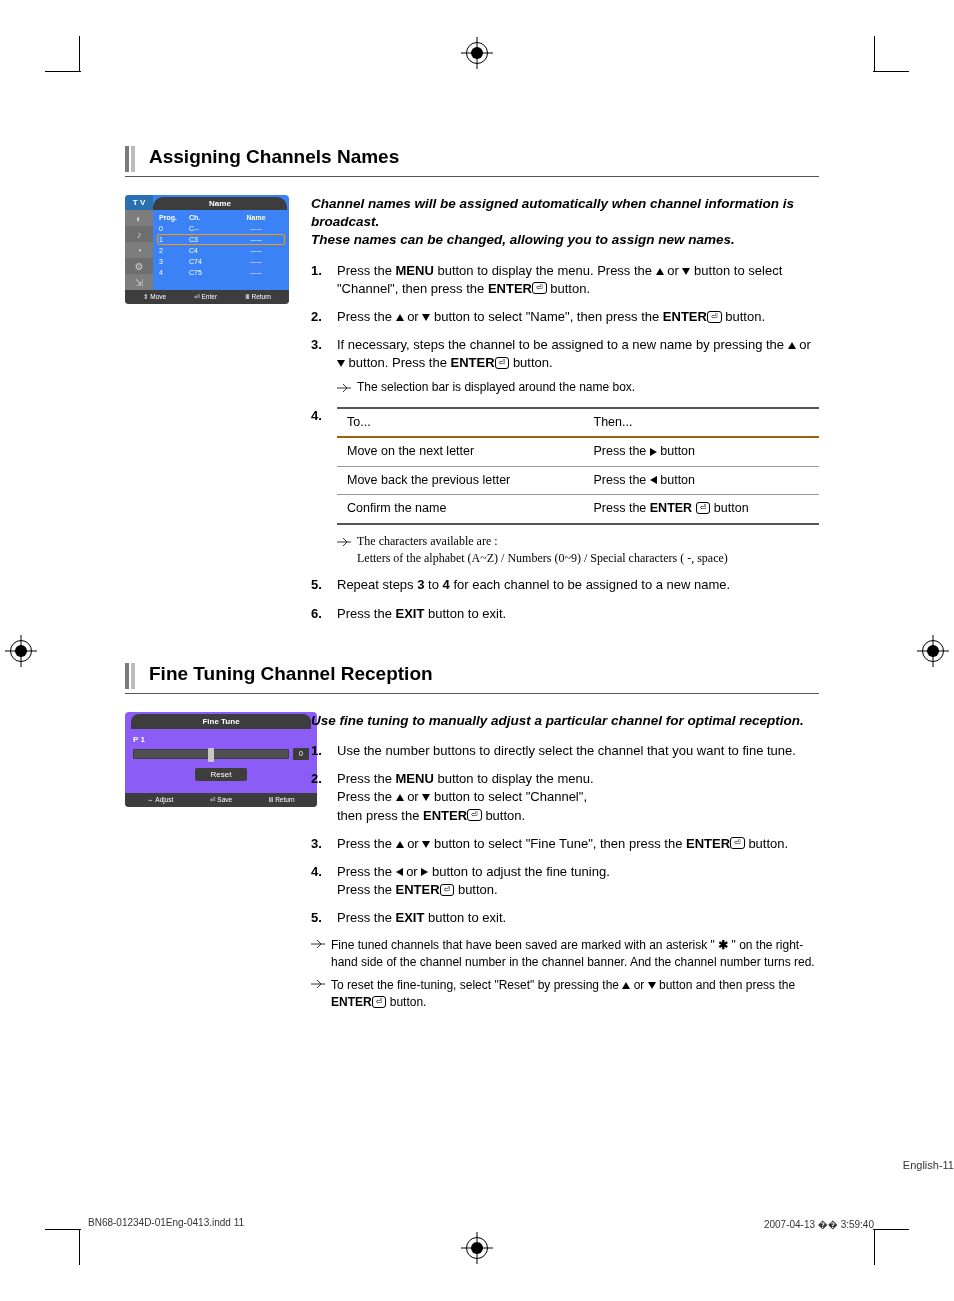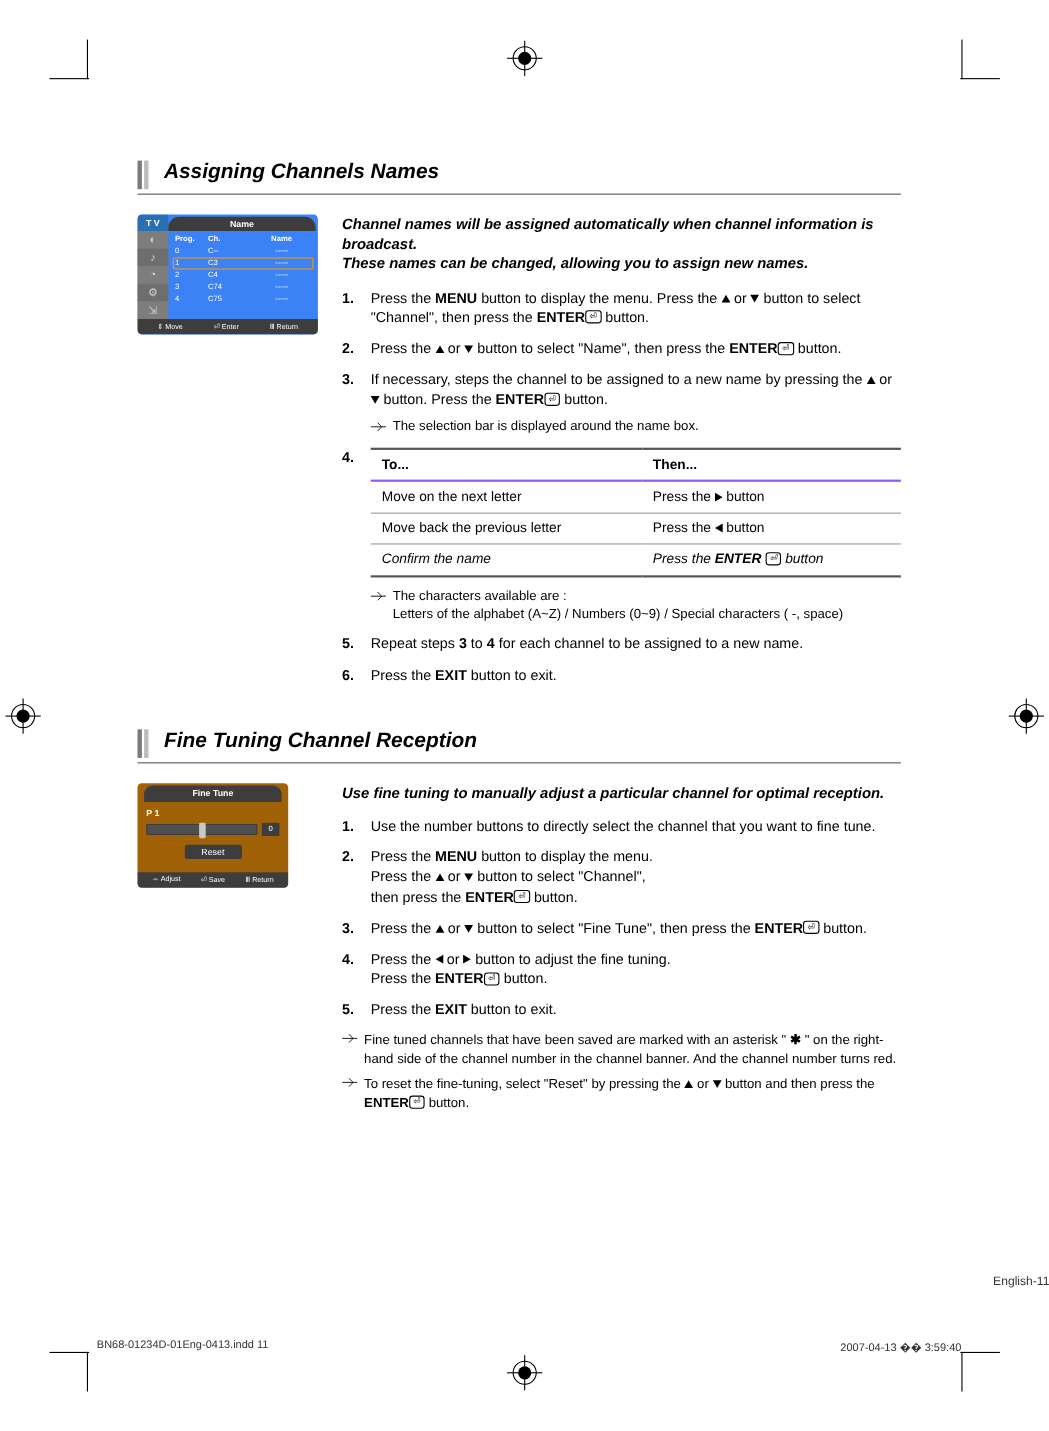--- a/index.html
+++ b/index.html
@@ -46,21 +46,21 @@
     .section-heading {
       display: flex; align-items: stretch;
       margin-bottom: 4px;
     }
     .heading-bars {
       display: flex; margin-right: 14px;
     }
     .bar1 { width: 4px; background: #7a7a7a; margin-right: 2px; }
     .bar2 { width: 4px; background: #bcbcbc; }
     .heading-text {
-      font-size: 19px; font-weight: bold; padding-bottom: 4px; font-style: italic;
+      font-size: 19px; font-weight: bold; padding-bottom: 4px;
     }
     .heading-underline {
       border-bottom: 1px solid #555; margin-bottom: 18px;
     }
 
     .section-body { display: flex; gap: 22px; }
     .osd-col { width: 164px; flex-shrink: 0; }
     .text-col { flex: 1; }
 
     .osd-box {
@@ -77,21 +77,21 @@
     .osd-table { flex: 1; display: flex; flex-direction: column; padding: 2px 4px 4px 4px; }
     .osd-thead, .osd-trow { display: flex; padding: 2px 2px; }
     .osd-thead { font-weight: bold; }
     .osd-trow.selected { border: 1px solid #ff9800; border-radius: 2px; padding: 1px; }
     .osd-c1 { width: 30px; }
     .osd-c2 { width: 40px; }
     .osd-c3 { flex: 1; text-align: center; }
     .osd-footer { background: #3d3d3d; display: flex; justify-content: space-around; padding: 3px 4px; font-size: 6.5px; }
 
     .osd-ft {
-      width: 137px; background: #a16207; color: #fff;
+      width: 192px; background: #8b5cf6; color: #fff;
       font-size: 8px; border-radius: 4px; overflow: hidden; padding: 0 0 0 0;
     }
     .ft-title { background: #3d3d3d; text-align: center; padding: 3px 0; margin: 2px 6px 0 6px; border-radius: 8px 8px 0 0; font-weight: bold; }
     .ft-body { padding: 6px 8px; }
     .ft-label { margin-bottom: 4px; font-weight: bold; }
     .ft-slider-row { display: flex; align-items: center; gap: 4px; }
     .ft-slider {
       flex: 1; height: 10px; background: #505050; border: 1px solid #3d3d3d;
       position: relative; border-radius: 1px;
     }
@@ -115,22 +115,22 @@
 
     .small-notes { margin-top: 4px; }
     .small-notes .sub-note { margin-top: 6px; font-size: 12px; }
 
     table.todo {
       width: 100%; border-collapse: collapse; font-size: 12.5px;
     }
     table.todo th, table.todo td {
       border-bottom: 1px solid #999; padding: 5px 10px; text-align: left;
     }
-    table.todo thead th { border-top: 2px solid #555; border-bottom: 2px solid #8b5cf6; font-weight: bold; }
-    table.todo tr:last-child td { border-bottom: 2px solid #555; font-style: italic; }
+    table.todo thead th { border-top: 2px solid #555; border-bottom: 2px solid #a16207; font-weight: normal; }
+    table.todo tr:last-child td { border-bottom: 2px solid #555; }
 
     .tri-up, .tri-down, .tri-left, .tri-right {
       display: inline-block; width: 0; height: 0; vertical-align: middle;
     }
     .tri-up { border-left: 4px solid transparent; border-right: 4px solid transparent; border-bottom: 7px solid #000; }
     .tri-down { border-left: 4px solid transparent; border-right: 4px solid transparent; border-top: 7px solid #000; }
     .tri-left { border-top: 4px solid transparent; border-bottom: 4px solid transparent; border-right: 7px solid #000; }
     .tri-right { border-top: 4px solid transparent; border-bottom: 4px solid transparent; border-left: 7px solid #000; }
 
     .enter-icon {
@@ -287,21 +287,21 @@
                 <tr>
                   <td>Move back the previous letter</td>
                   <td><span>Press the </span><span class="tri-left"></span><span> button</span></td>
                 </tr>
                 <tr>
                   <td>Confirm the name</td>
                   <td><span>Press the </span><b>ENTER</b> <span class="enter-icon">⏎</span> <span> button</span></td>
                 </tr>
               </tbody>
             </table>
-            <div class="sub-note" style="margin-top:8px;">
+            <div class="sub-note" style="margin-top:8px;font-family:Liberation Serif, serif;">
               <div class="arrow-bullet"><svg width="14" height="8">
                     <path d="M0,4 L10,4 M6,0 L10,4 L6,8 M10,4 L14,4" stroke="#000" fill="none" stroke-width="0.8"></path>
                   </svg></div>
               <div class="sub-note-text">
                 <span>The characters available are :</span><br>
                 <span>Letters of the alphabet (A~Z) / Numbers (0~9) / Special characters ( -, space)</span>
               </div>
             </div>
           </div>
         </li>

